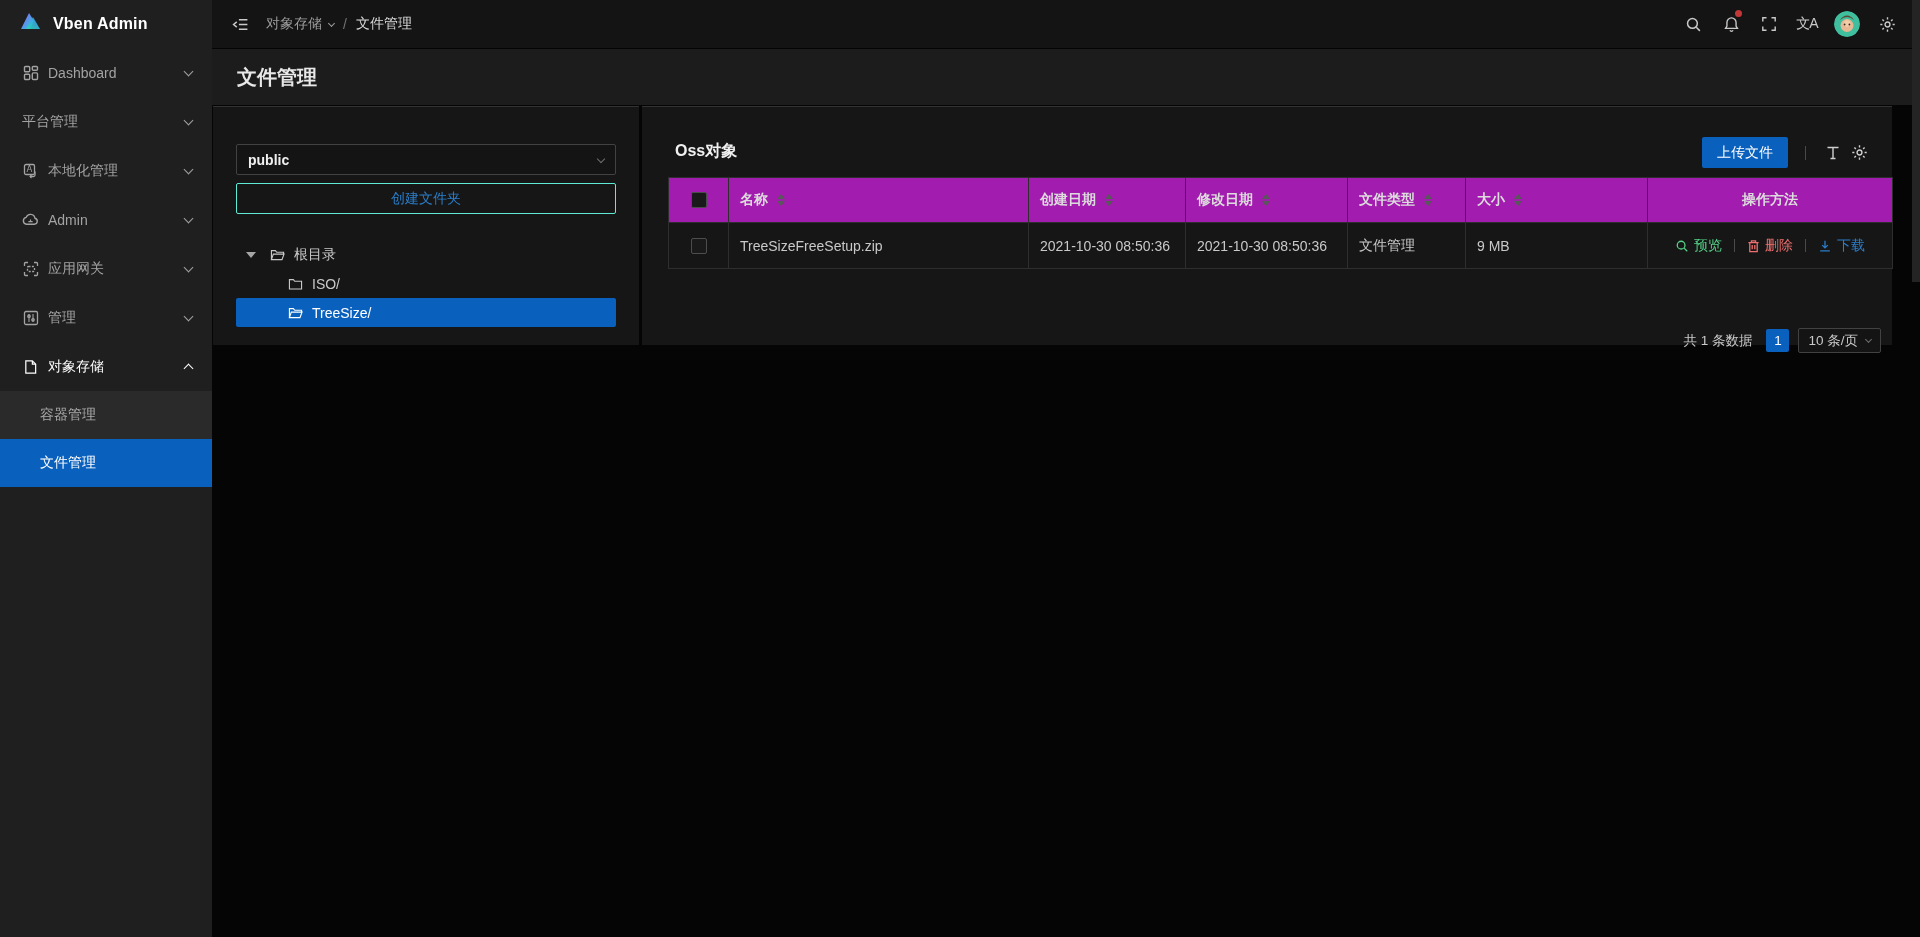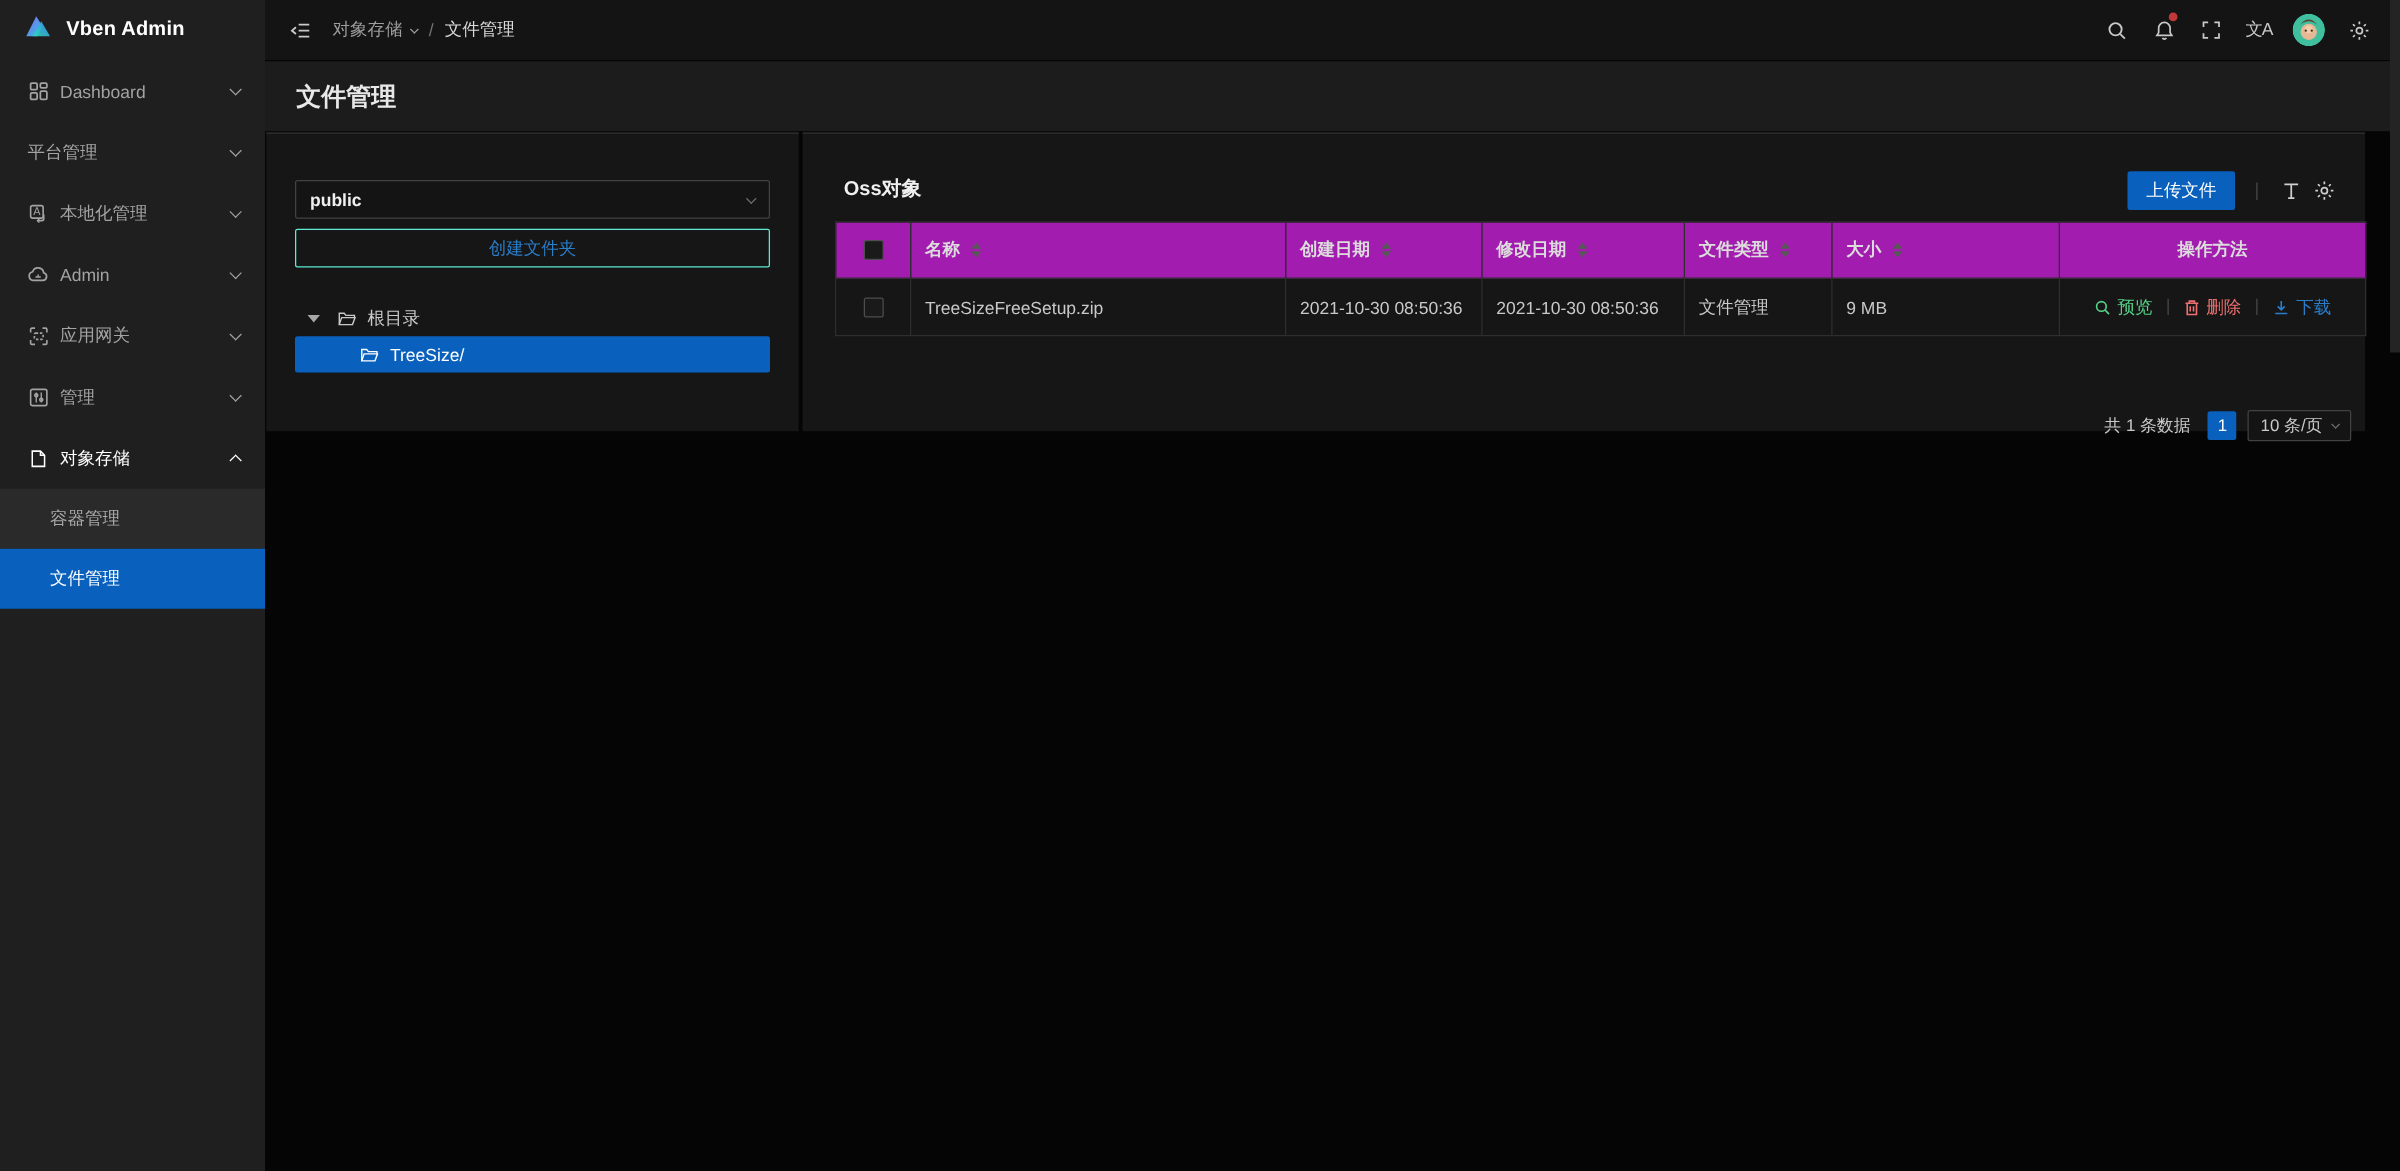--- a/index.html
+++ b/index.html
@@ -280,20 +280,28 @@
     <div class="tree">
       <div class="tree-row">
         <i class="caret"></i>
         <span class="f-icon">
           <svg width="15" height="14" viewBox="0 0 16 15" fill="none" stroke-width="1.2">
             <path d="M1.5 12.5 V2.8 h4.2 l1.5 1.8 H14.5 v1.8"></path>
             <path d="M1.5 12.5 l2-6 h11.5 l-2.2 6z"></path>
           </svg>
         </span>
         <span>根目录</span>
+      </div>
+      <div class="tree-row child">
+        <span class="f-icon">
+          <svg width="15" height="14" viewBox="0 0 16 15" fill="none" stroke-width="1.2">
+            <path d="M1.5 12.8 V2.8 h4.2 l1.5 1.8 H14.5 v8.2 z"></path>
+          </svg>
+        </span>
+        <span>ISO/</span>
       </div>
       <div class="tree-row child selected">
         <span class="f-icon">
           <svg width="15" height="14" viewBox="0 0 16 15" fill="none" stroke-width="1.2">
             <path d="M1.5 12.5 V2.8 h4.2 l1.5 1.8 H14.5 v1.8"></path>
             <path d="M1.5 12.5 l2-6 h11.5 l-2.2 6z"></path>
           </svg>
         </span>
         <span>TreeSize/</span>
       </div>

